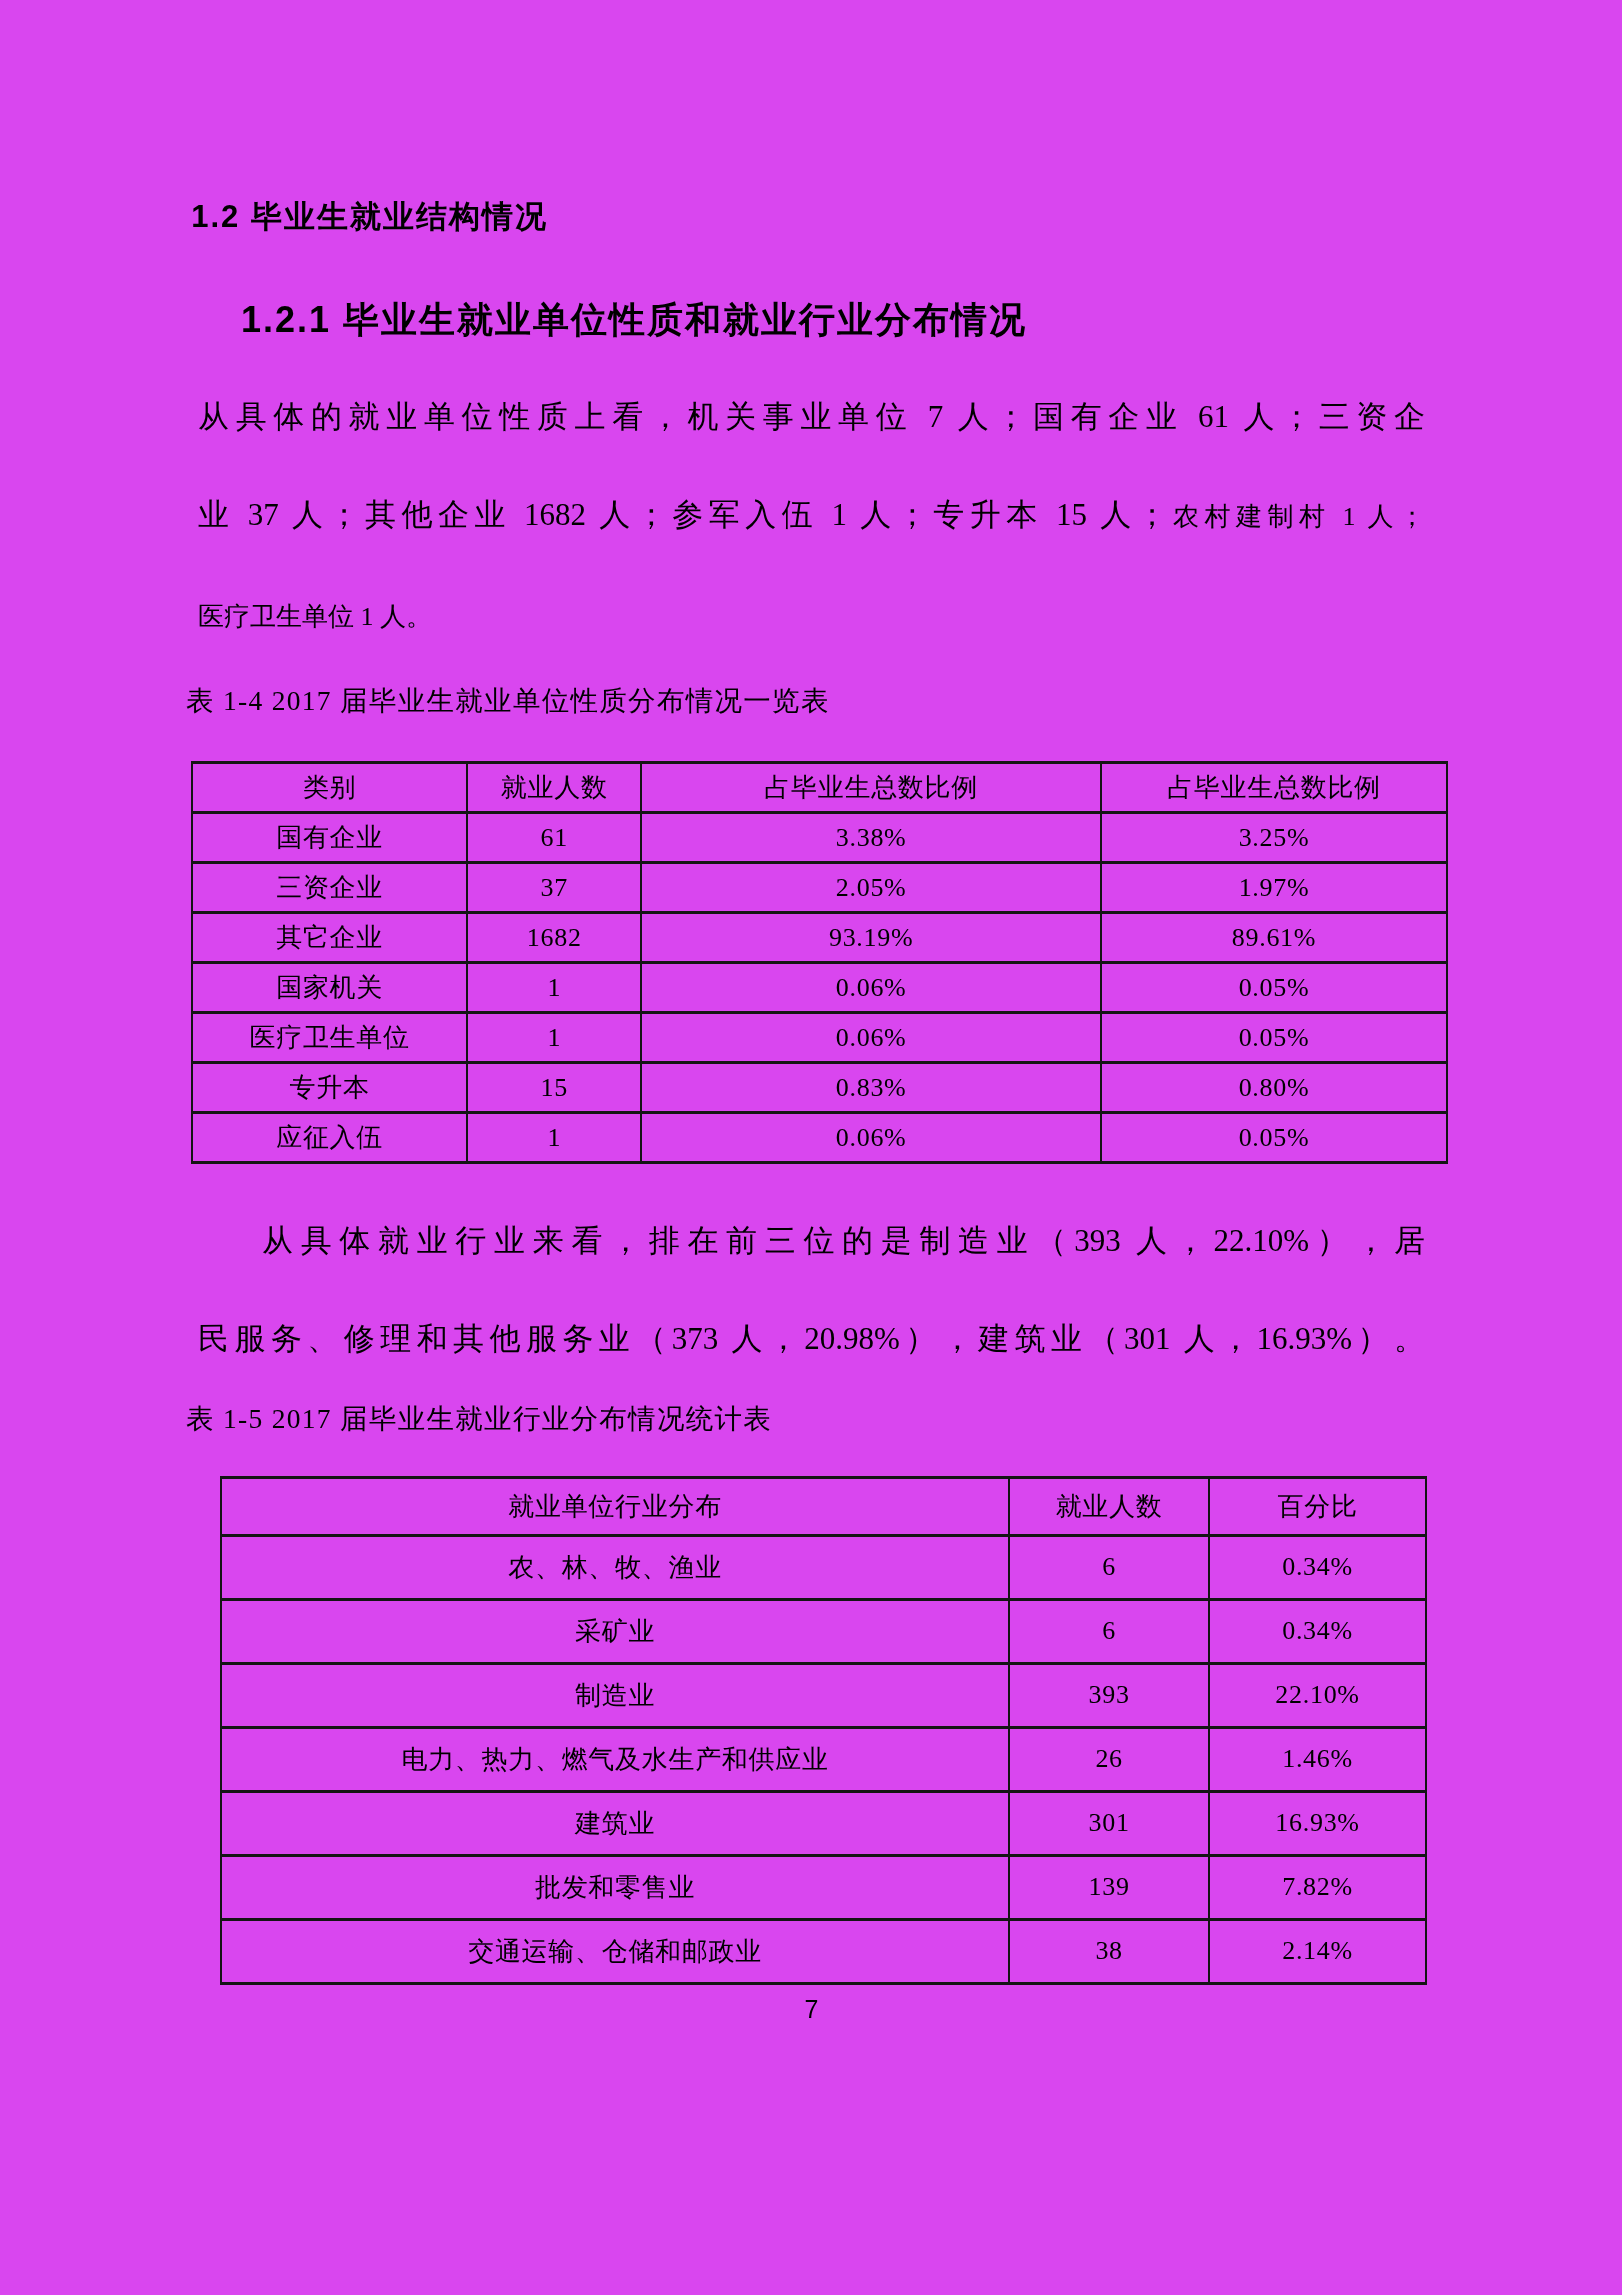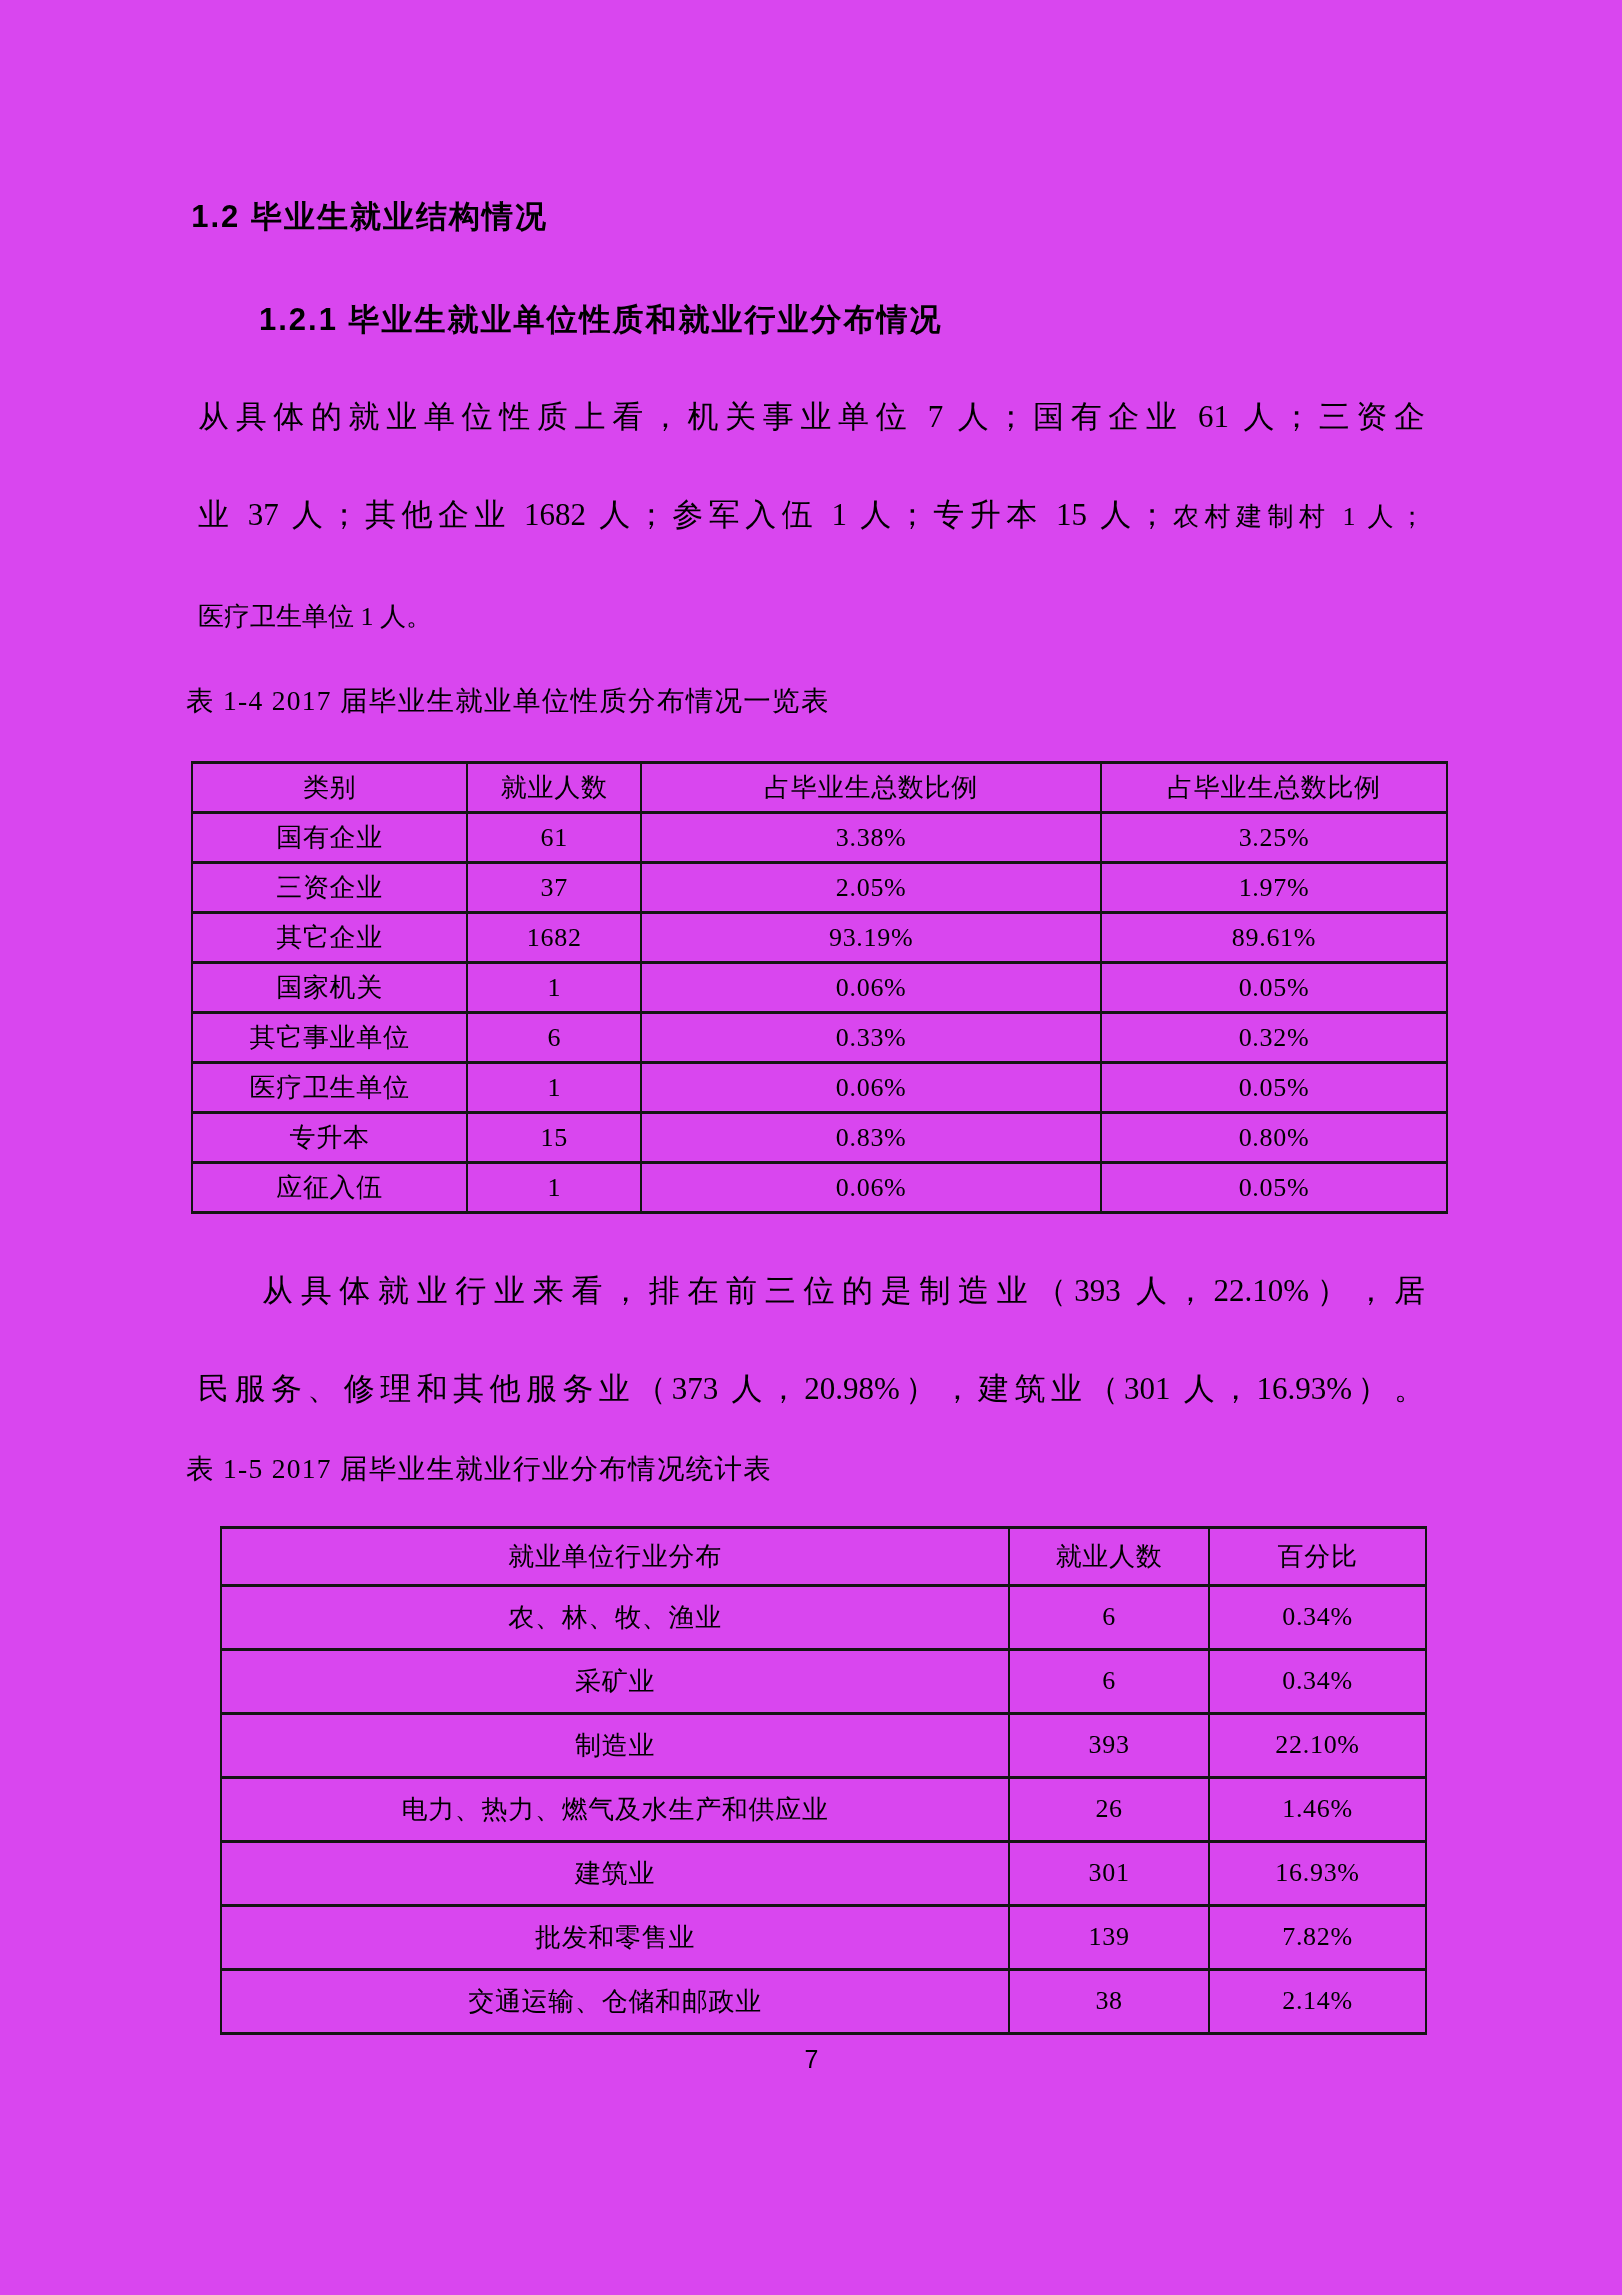--- a/index.html
+++ b/index.html
@@ -20,24 +20,24 @@
     font-family: "Liberation Sans", "DejaVu Sans", sans-serif;
     font-weight: bold;
     font-size: 31px;
     line-height: 38px;
     letter-spacing: 2px;
     margin: 0 0 65px 5.2px;
   }
   .heading-2 {
     font-family: "Liberation Sans", "DejaVu Sans", sans-serif;
     font-weight: bold;
-    font-size: 31px;
+    font-size: 36px;
     line-height: 38px;
     letter-spacing: 2px;
-    margin: 0 0 0 73px;
+    margin: 0 0 0 55px;
   }
 
   .para { margin: 12px; font-size: 31px; }
   .para-1 { margin-top: 29px; }
   .para-2 { margin-top: 27.5px; }
   .para-line { line-height: 98px; }
   .just { text-align: justify; text-align-last: justify; }
   .indent-2 { padding-left: 64px; }
   .small-text { font-size: 26px; }
 
@@ -135,26 +135,20 @@
           <td>93.19%</td>
           <td>89.61%</td>
         </tr>
         <tr>
           <td>国家机关</td>
           <td>1</td>
           <td>0.06%</td>
           <td>0.05%</td>
         </tr>
         <tr>
-          <td>其它事业单位</td>
-          <td>6</td>
-          <td>0.33%</td>
-          <td>0.32%</td>
-        </tr>
-        <tr>
           <td>医疗卫生单位</td>
           <td>1</td>
           <td>0.06%</td>
           <td>0.05%</td>
         </tr>
         <tr>
           <td>专升本</td>
           <td>15</td>
           <td>0.83%</td>
           <td>0.80%</td>

